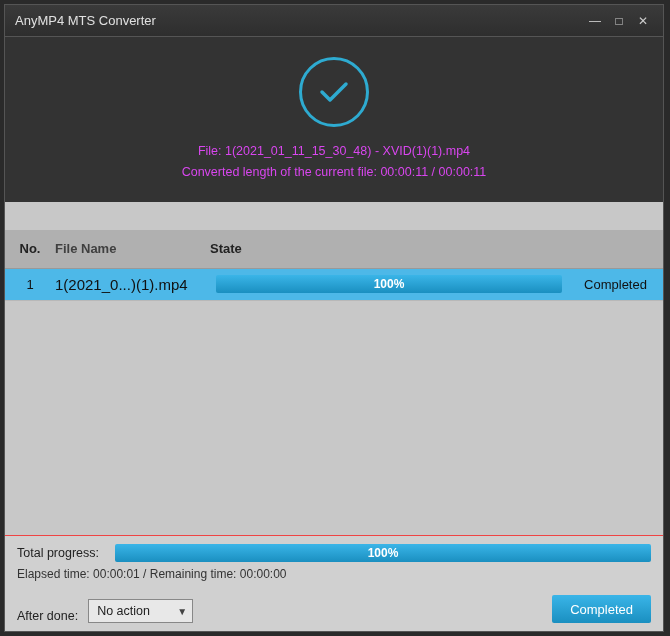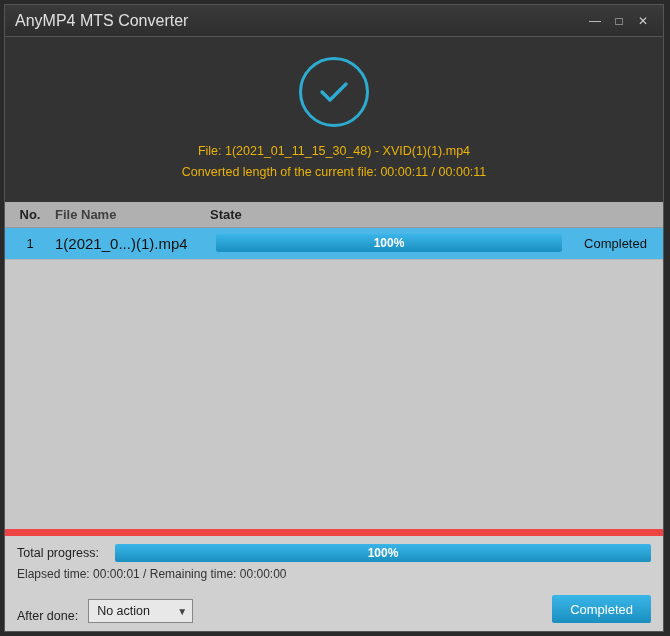--- a/index.html
+++ b/index.html
@@ -28,21 +28,21 @@
       height: 32px;
       display: flex;
       align-items: center;
       padding: 0 10px;
       border-bottom: 1px solid #555;
       flex-shrink: 0;
     }
 
     .title-bar-title {
       color: #e0e0e0;
-      font-size: 16px;
+      font-size: 13px;
       flex: 1;
     }
 
     .title-bar-buttons {
       display: flex;
       gap: 4px;
     }
 
     .title-btn {
       width: 20px;
@@ -76,41 +76,42 @@
       justify-content: center;
       margin-bottom: 14px;
     }
 
     .check-circle svg {
       width: 36px;
       height: 36px;
     }
 
     .file-info {
-      color: #eab308;
+      color: #d946ef;
       font-size: 12.5px;
       text-align: center;
       line-height: 1.7;
     }
 
     .table-area {
       flex: 1;
       background: #c8c8c8;
       display: flex;
       flex-direction: column;
       overflow: hidden;
     }
 
     .table-header {
       display: flex;
       background: #b0b0b0;
       border-bottom: 1px solid #999;
-      height: 26px;
-      align-items: center;
-      flex-shrink: 0;
+      height: 39px;
+      align-items: center;
+      flex-shrink: 0;
+      margin-top: 28px;
     }
 
     .col-no {
       width: 50px;
       text-align: center;
       color: #222;
       font-weight: 600;
       font-size: 13px;
       flex-shrink: 0;
     }
@@ -211,21 +212,21 @@
       width: 95px;
       text-align: center;
       color: #111;
       font-size: 13px;
       flex-shrink: 0;
     }
 
     .bottom-area {
       background: #d0d0d0;
       padding: 8px 12px;
-      border-top: 7px solid #ef4444;
+      border-top: 1px solid #ef4444;
       flex-shrink: 0;
     }
 
     .total-progress-row {
       display: flex;
       align-items: center;
       gap: 8px;
       margin-bottom: 5px;
     }
 

